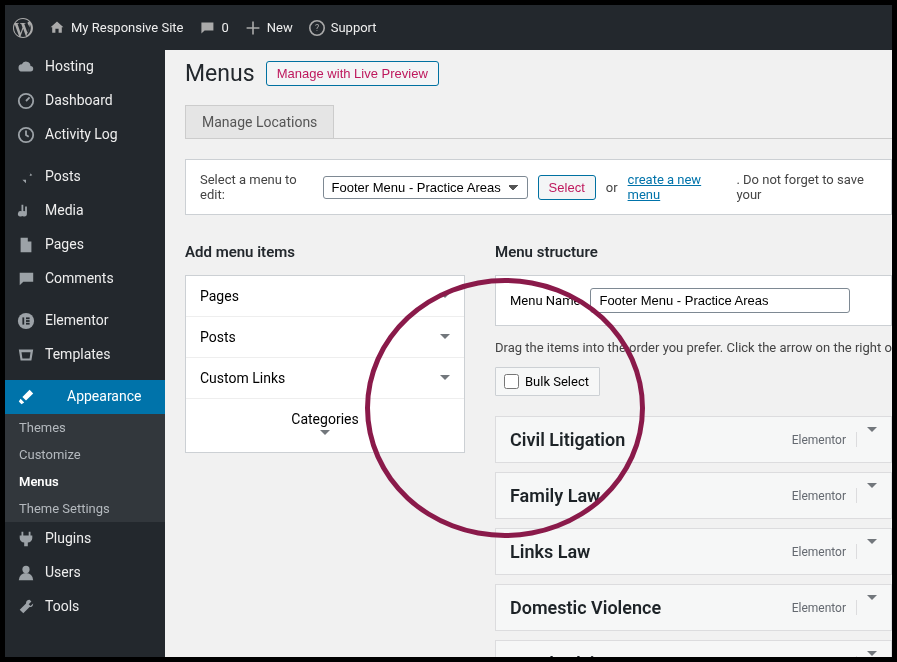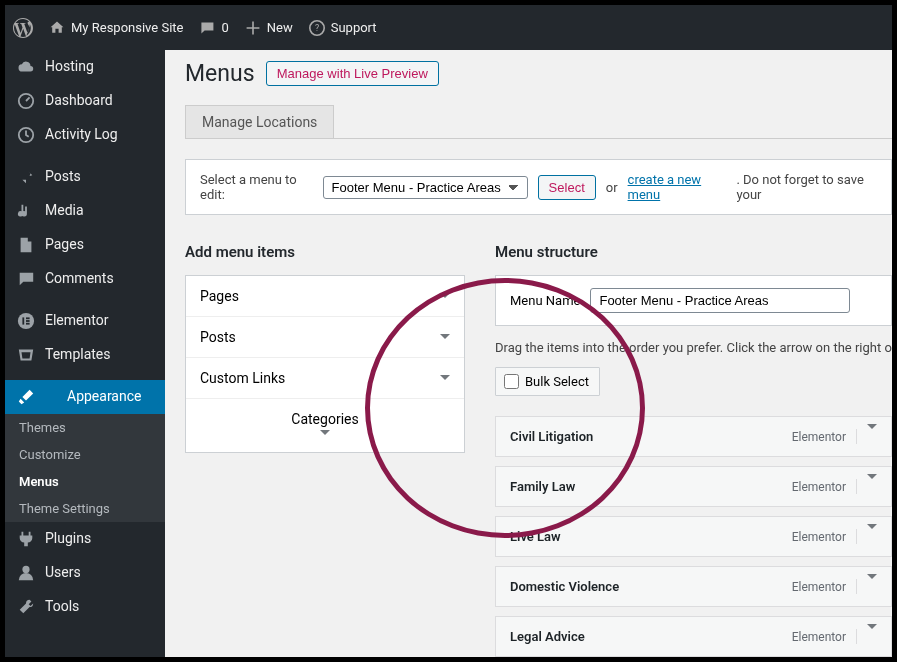--- a/index.html
+++ b/index.html
@@ -39,21 +39,21 @@
 .caret-down { border: 5px solid transparent; border-top-color: #72777c; margin-top: 3px; }
 .col-right { flex: 1; }
 .mn-row { display: flex; align-items: center; gap: 10px; background: #fff; border: 1px solid #ccd0d4; padding: 12px 14px; border-bottom:none; }
 .mn-row label { font-size: 13px; }
 .mn-row input[type=text] { border: 1px solid #7e8993; border-radius: 3px; padding: 4px 8px; width: 260px; font-size: 13px; }
 .drag-note { font-size: 13px; color: #444; padding: 14px 0 12px 0; border-top: 1px solid #ccd0d4; }
 .bulk { background: #f6f7f7; border: 1px solid #ccd0d4; border-radius: 1px; padding: 6px 10px 6px 8px; display: inline-flex; align-items: center; gap: 6px; font-size: 13px; cursor: pointer; }
 .bulk input { width: 15px; height: 15px; }
 .items { margin-top: 20px; }
 .menu-item { background: #f6f7f7; border: 1px solid #dcdcde; padding: 12px 14px; margin-bottom: 9px; display: flex; justify-content: space-between; align-items: center; cursor: move; }
-.menu-item .t { font-size: 13px; font-weight: 600; color: #1d2327; }
+.menu-item .t { font-size: 18px; font-weight: 600; color: #1d2327; }
 .menu-item .type { color: #646970; font-size: 12px; }
 .caret-box { border-left: 1px solid #dcdcde; padding-left: 10px; }
 .callout { position: absolute; border: 5px solid #8a1a4a; border-radius: 50%; width: 280px; height: 260px; left: 200px; top: 228px; pointer-events: none; }
 </style>
 </head>
 <body>
 
 <div class="frame">
 <div class="adminbar">
   <div class="wp-logo">
@@ -244,21 +244,21 @@
                 </span>
               </div>
               <div class="menu-item">
                 <span class="t">Family Law</span>
                 <span style="display:flex;gap:10px;align-items:center">
                   <span class="type">Elementor</span>
                   <span class="caret-box"><span class="caret-down"></span></span>
                 </span>
               </div>
               <div class="menu-item">
-                <span class="t">Live Law</span>
+                <span class="t">Links Law</span>
                 <span style="display:flex;gap:10px;align-items:center">
                   <span class="type">Elementor</span>
                   <span class="caret-box"><span class="caret-down"></span></span>
                 </span>
               </div>
               <div class="menu-item">
                 <span class="t">Domestic Violence</span>
                 <span style="display:flex;gap:10px;align-items:center">
                   <span class="type">Elementor</span>
                   <span class="caret-box"><span class="caret-down"></span></span>

